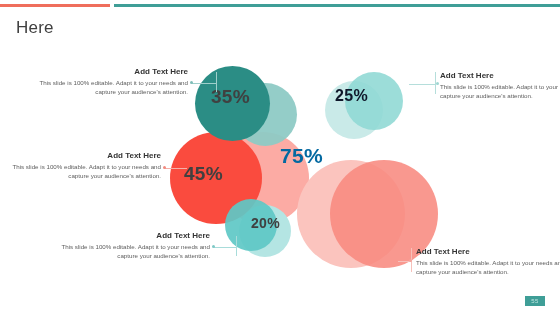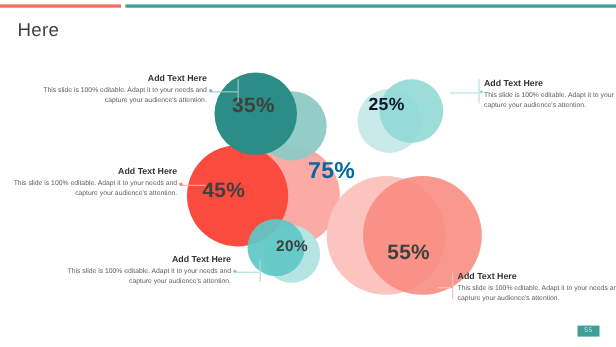--- a/index.html
+++ b/index.html
@@ -157,21 +157,20 @@
     <div class="circle" style="left:225px; top:199px; width:52px; height:52px; background:#5ec8c6; opacity:0.92;"></div>
 
     <div class="pct" style="left:211px; top:86px;">35%</div>
 
     <div class="pct" style="left:335px; top:87px; font-size:16px; color:#0f172a;">25%</div>
 
     <div class="pct" style="left:184px; top:163px;text-align:right;">45%</div>
 
     <div class="pct" style="left:231px; top:215px; font-size:14px;margin-left:20px;">20%</div>
 
-    <div class="pct" style="left:352px; top:219px;">55%</div>
 
     <div class="pct-center" style="left:280px; top:144px;">75%</div>
   </div>
 
   <div class="callout right-align" style="left:36px; top:66px;">
     <p class="c-title">Add Text Here</p>
     <p class="c-body">This slide is 100% editable. Adapt it to your needs and capture your audience's attention.</p>
   </div>
   <div class="conn" style="left:192px; top:83px; width:24px; background:#9fcfcb;"></div>
   <div class="conn-stub" style="left:216px; top:72px; height:20px; background:#9fcfcb;"></div>

